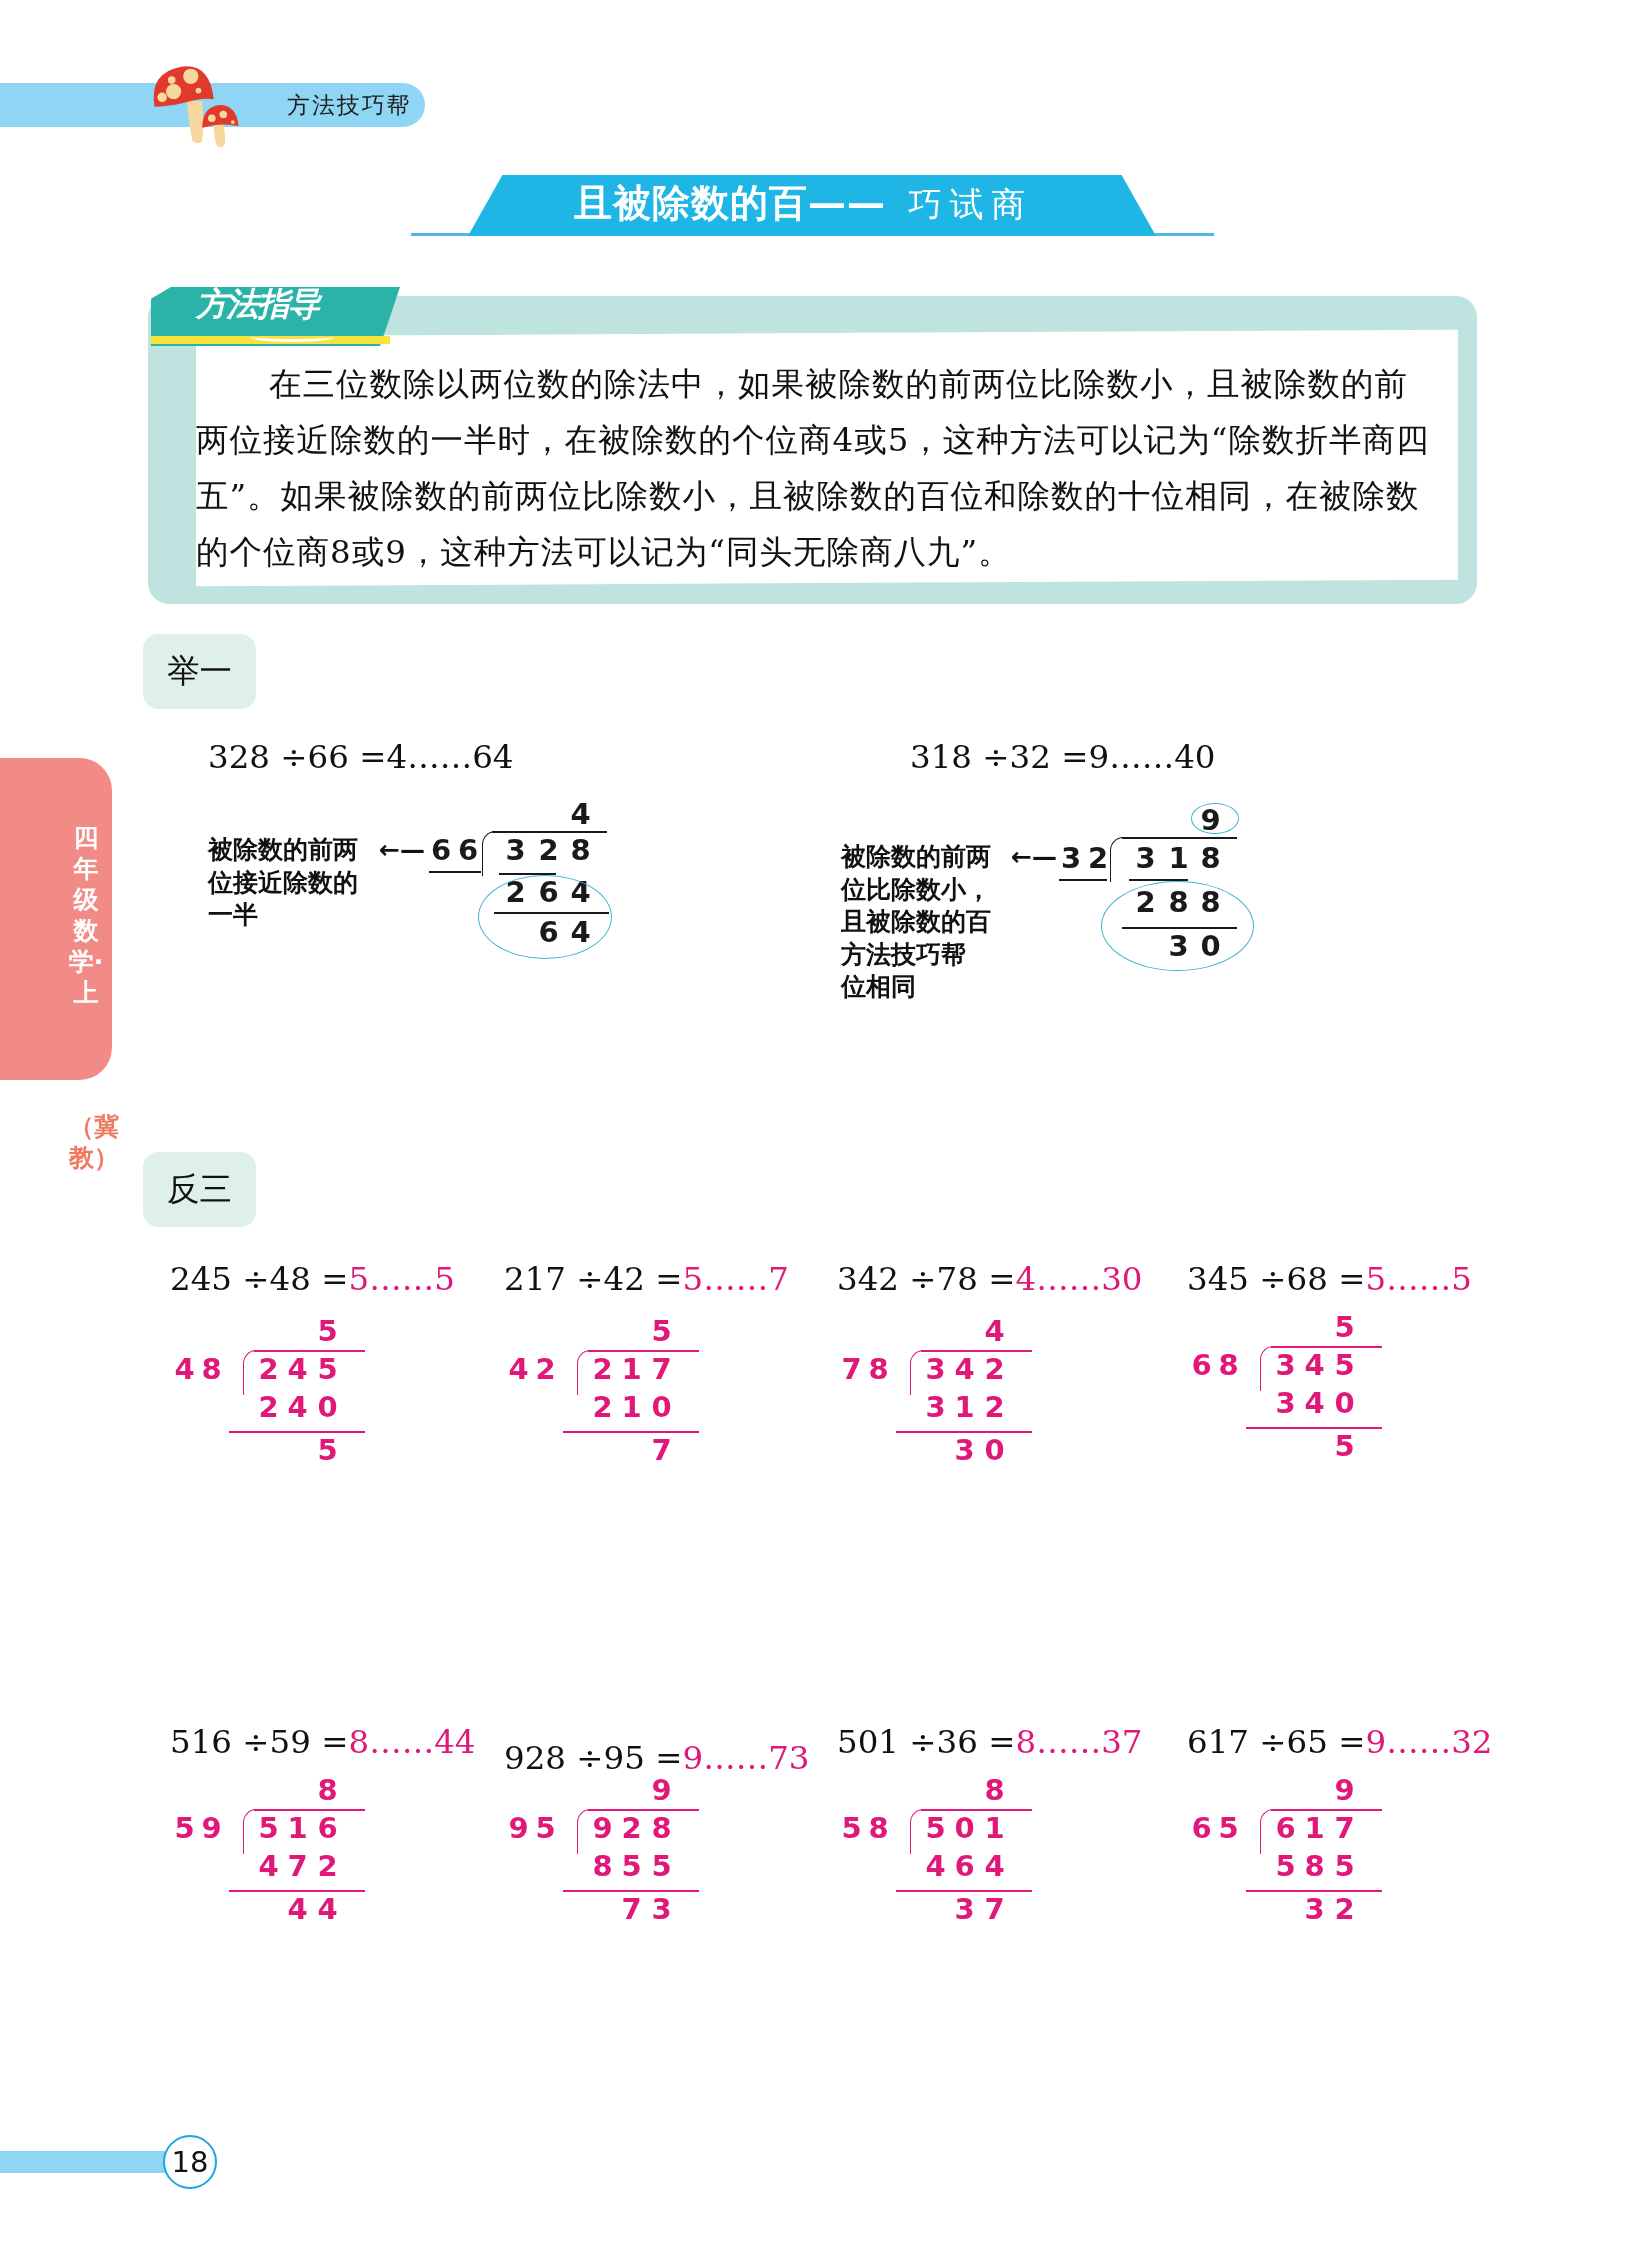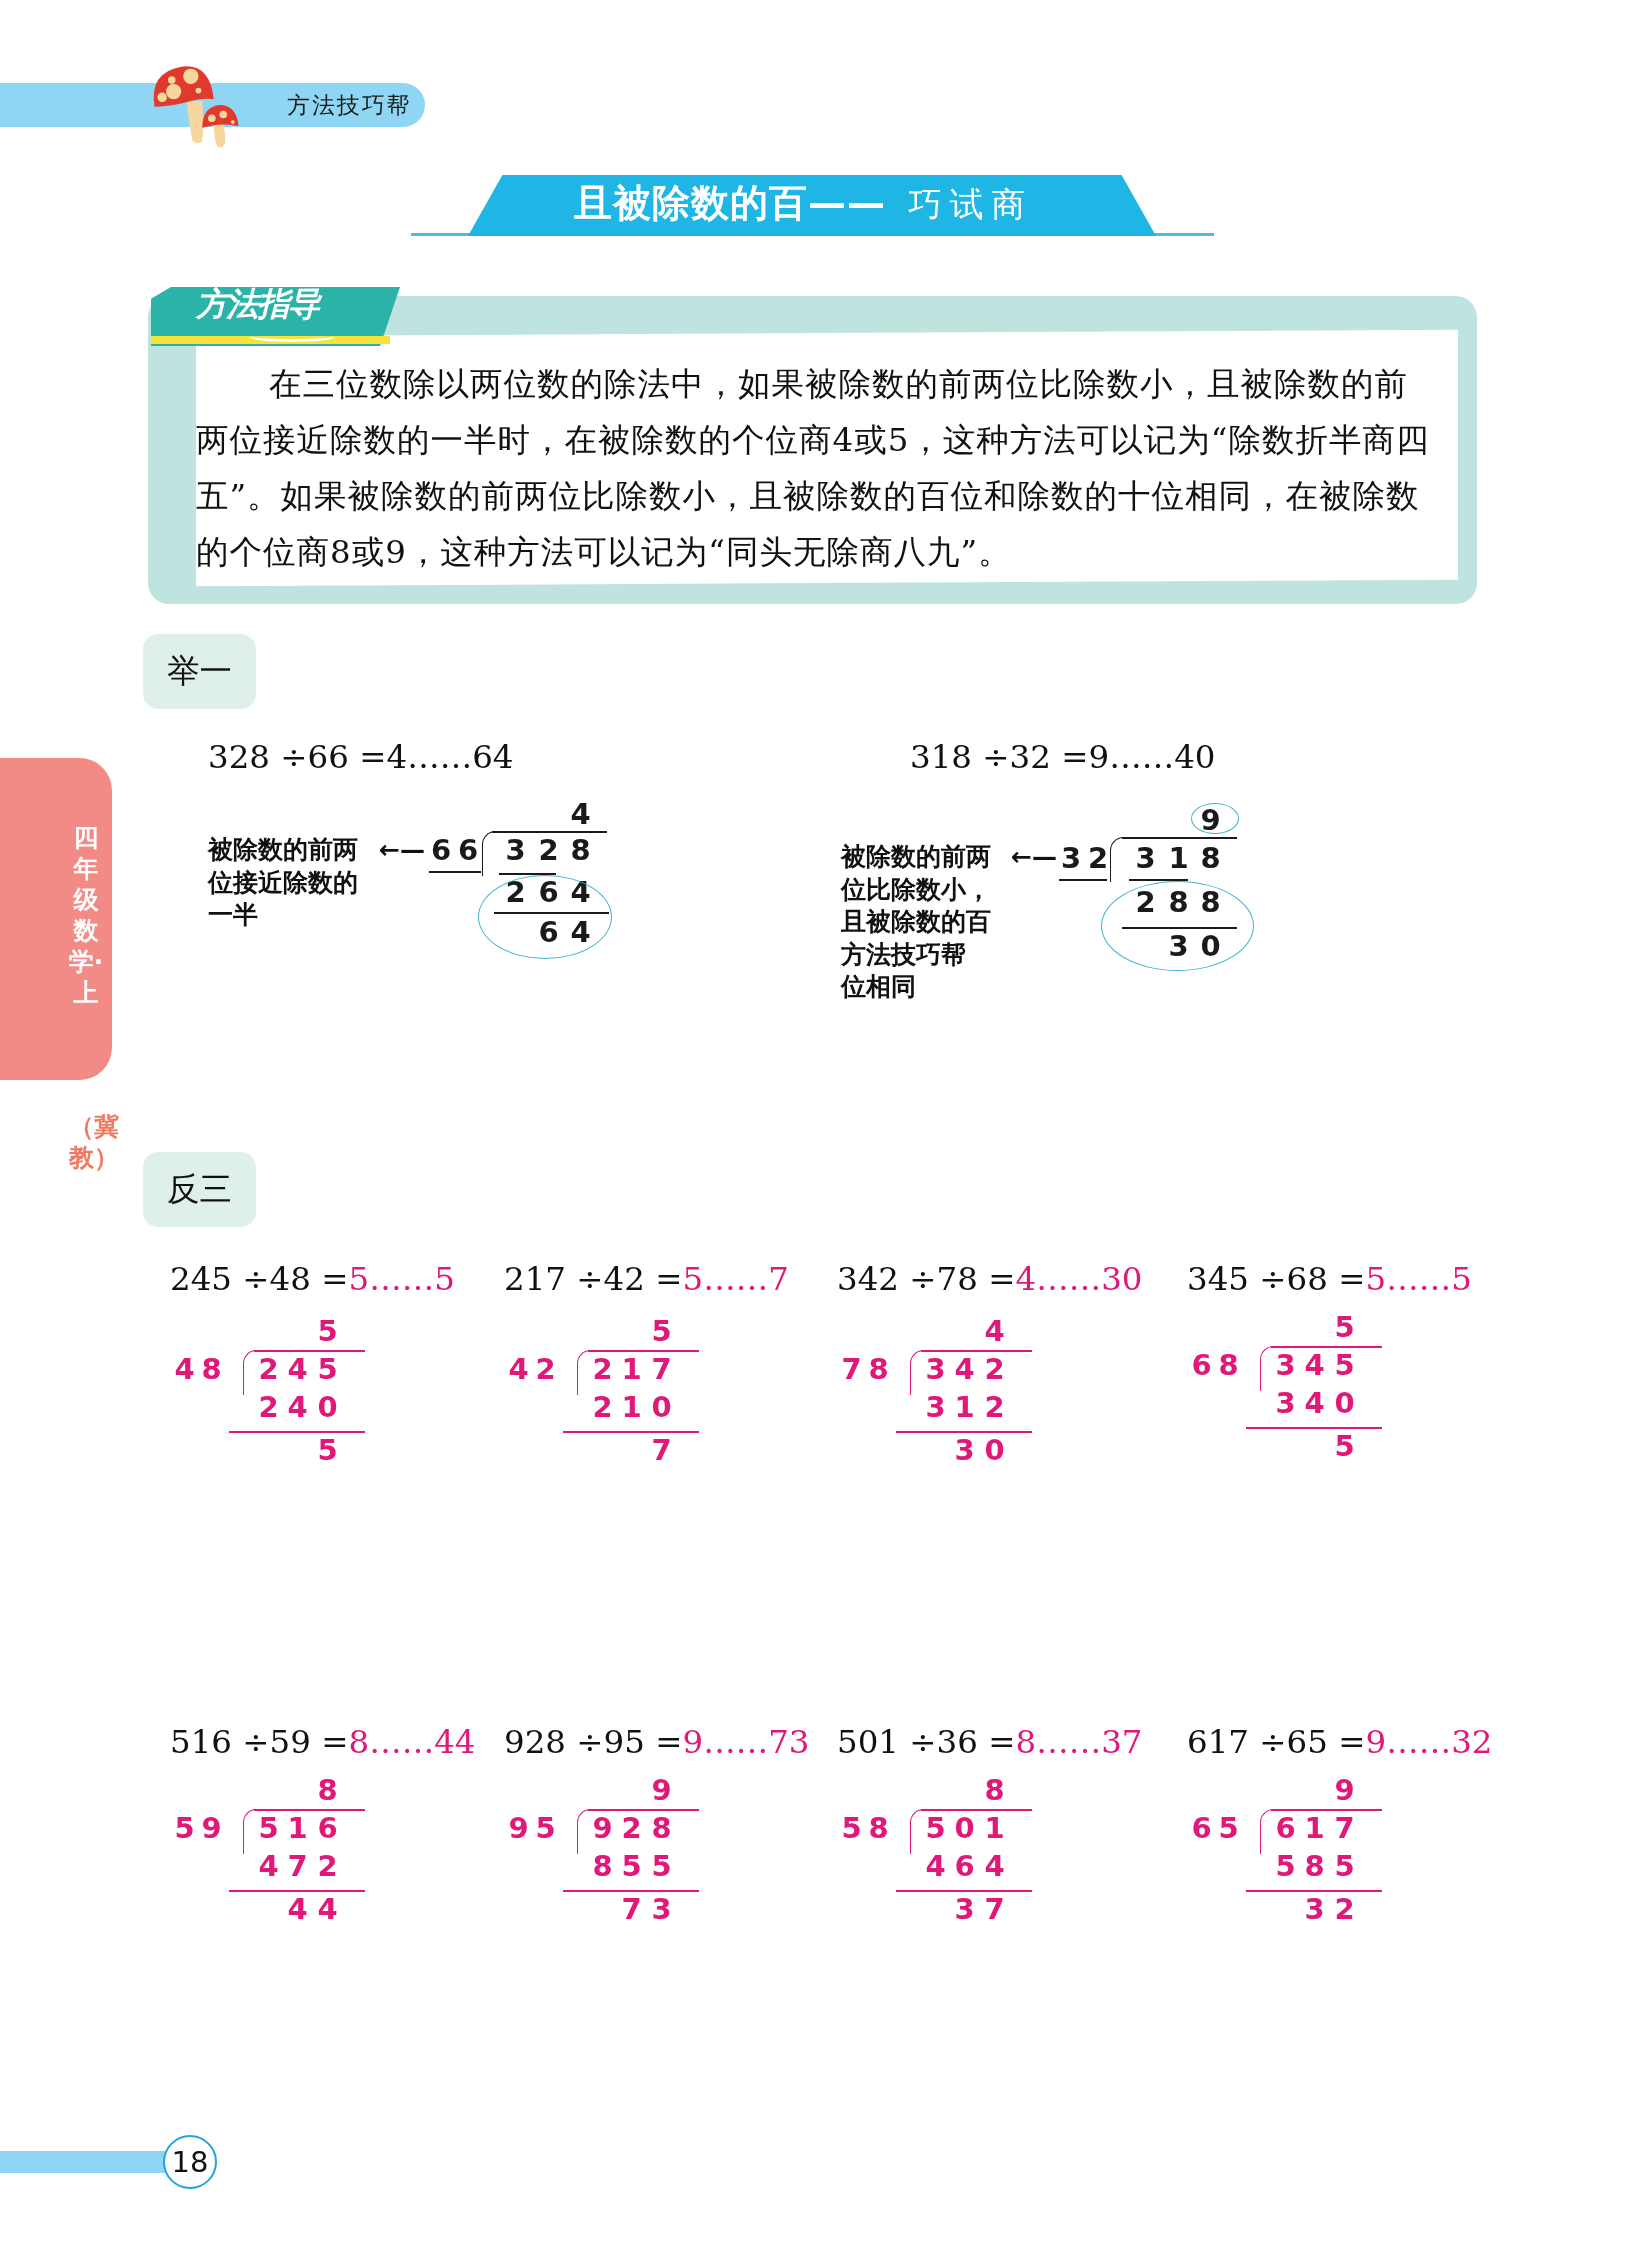--- a/index.html
+++ b/index.html
@@ -239,21 +239,21 @@
     <div class="digit" style="left:84px;top:76px;">4</div>
     <div class="digit" style="left:113px;top:76px;">7</div>
     <div class="digit" style="left:143px;top:76px;">2</div>
     <div class="hline" style="left:59px;top:117px;width:136px;"></div>
     <div class="digit" style="left:113px;top:119px;">4</div>
     <div class="digit" style="left:143px;top:119px;">4</div>
   </div>
 </div>
 
 <div class="abs" style="left:504px;top:1723px;width:306px;height:229px;">
-  <div class="eq" style="position:absolute;left:0;top:0;"><span>928 ÷95 =</span><span class="ans">9……73</span></div>
+  <div class="eq" style="position:absolute;left:0;top:16px;"><span>928 ÷95 =</span><span class="ans">9……73</span></div>
   <div class="ld pink" style="position:absolute;left:0;top:50px;width:229px;height:172px;">
     <div class="digit" style="left:143px;top:0;">9</div>
     <div class="hline" style="left:84px;top:36px;width:111px;"></div>
     <div class="digit" style="left:0;top:38px;">9</div>
     <div class="digit" style="left:27px;top:38px;">5</div>
     <div class="bracket" style="left:73px;top:36px;"></div>
     <div class="digit" style="left:84px;top:38px;">9</div>
     <div class="digit" style="left:113px;top:38px;">2</div>
     <div class="digit" style="left:143px;top:38px;">8</div>
     <div class="digit" style="left:84px;top:76px;">8</div>

